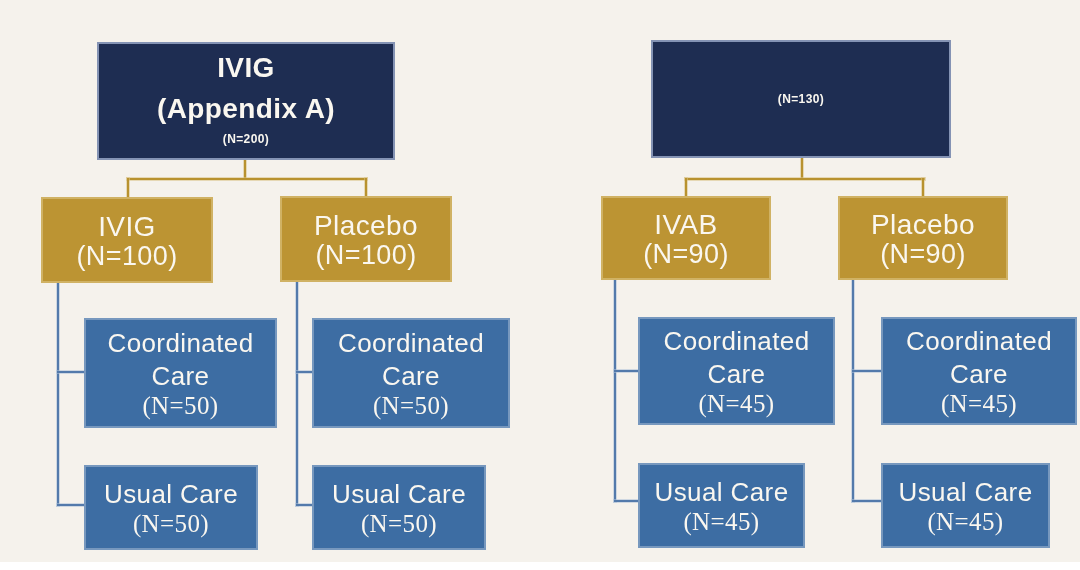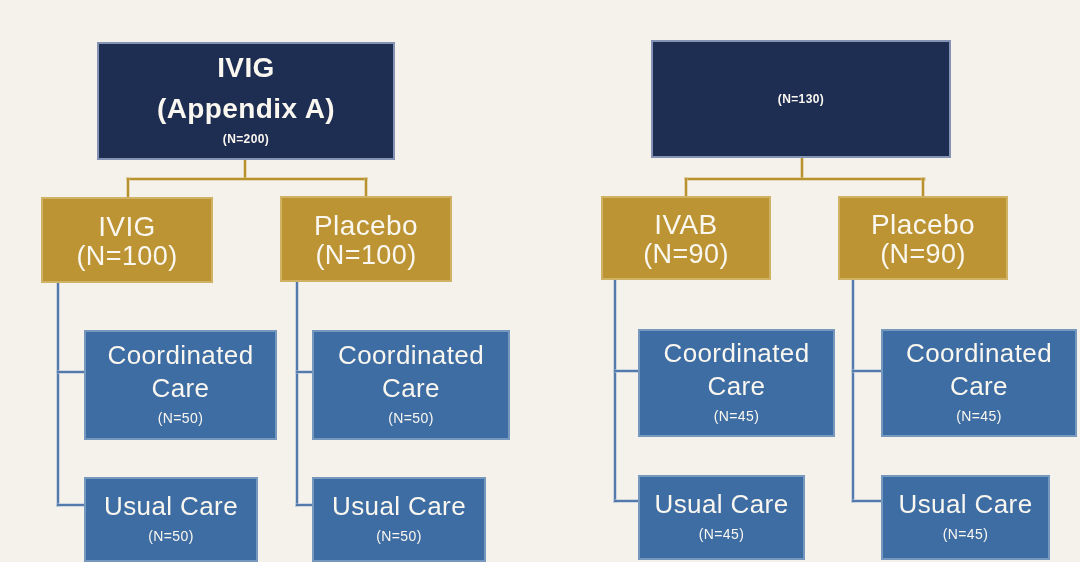--- a/index.html
+++ b/index.html
@@ -39,29 +39,28 @@
     background: var(--navy-box);
     border: 2px solid rgba(150, 166, 198, 0.85);
   }
   .node.gold {
     background: var(--gold-box);
     border: 2px solid rgba(224, 203, 140, 0.55);
   }
   .node.blue {
     background: var(--blue-box);
     border: 2px solid rgba(190, 205, 225, 0.45);
-    margin-top: 12px;
   }
   .navy .title    { font-size: 28px; font-weight: bold; line-height: 34px; }
   .navy .subtitle { font-size: 28px; font-weight: bold; line-height: 34px; margin-top: 7px; }
   .navy .count    { font-size: 12px; font-weight: bold; line-height: 26px; }
   .gold .label    { font-size: 28px; font-weight: normal; line-height: 33px; }
   .gold .count    { font-size: 27px; font-weight: normal; line-height: 27px; }
   .blue .label    { font-size: 26px; font-weight: normal; line-height: 33px; padding: 0 6px; }
-  .blue .count    { font-size: 14px; font-weight: normal; line-height: 26px; }
+  .blue .count    { font-size: 25px; font-weight: normal; line-height: 26px; font-family: Liberation Serif, serif; }
   .line {
     position: absolute;
   }
   .line.gold-line { background: var(--gold-line); box-shadow: 0 0 0 1px rgba(217, 195, 135, 0.55); }
   .line.blue-line { background: var(--blue-line); box-shadow: 0 0 0 1px rgba(173, 193, 216, 0.55); }
   .bottom-strip {
     position: absolute;
     left: 0; top: 562px;
     width: 1080px; height: 8px;
     background: var(--footer-strip);

